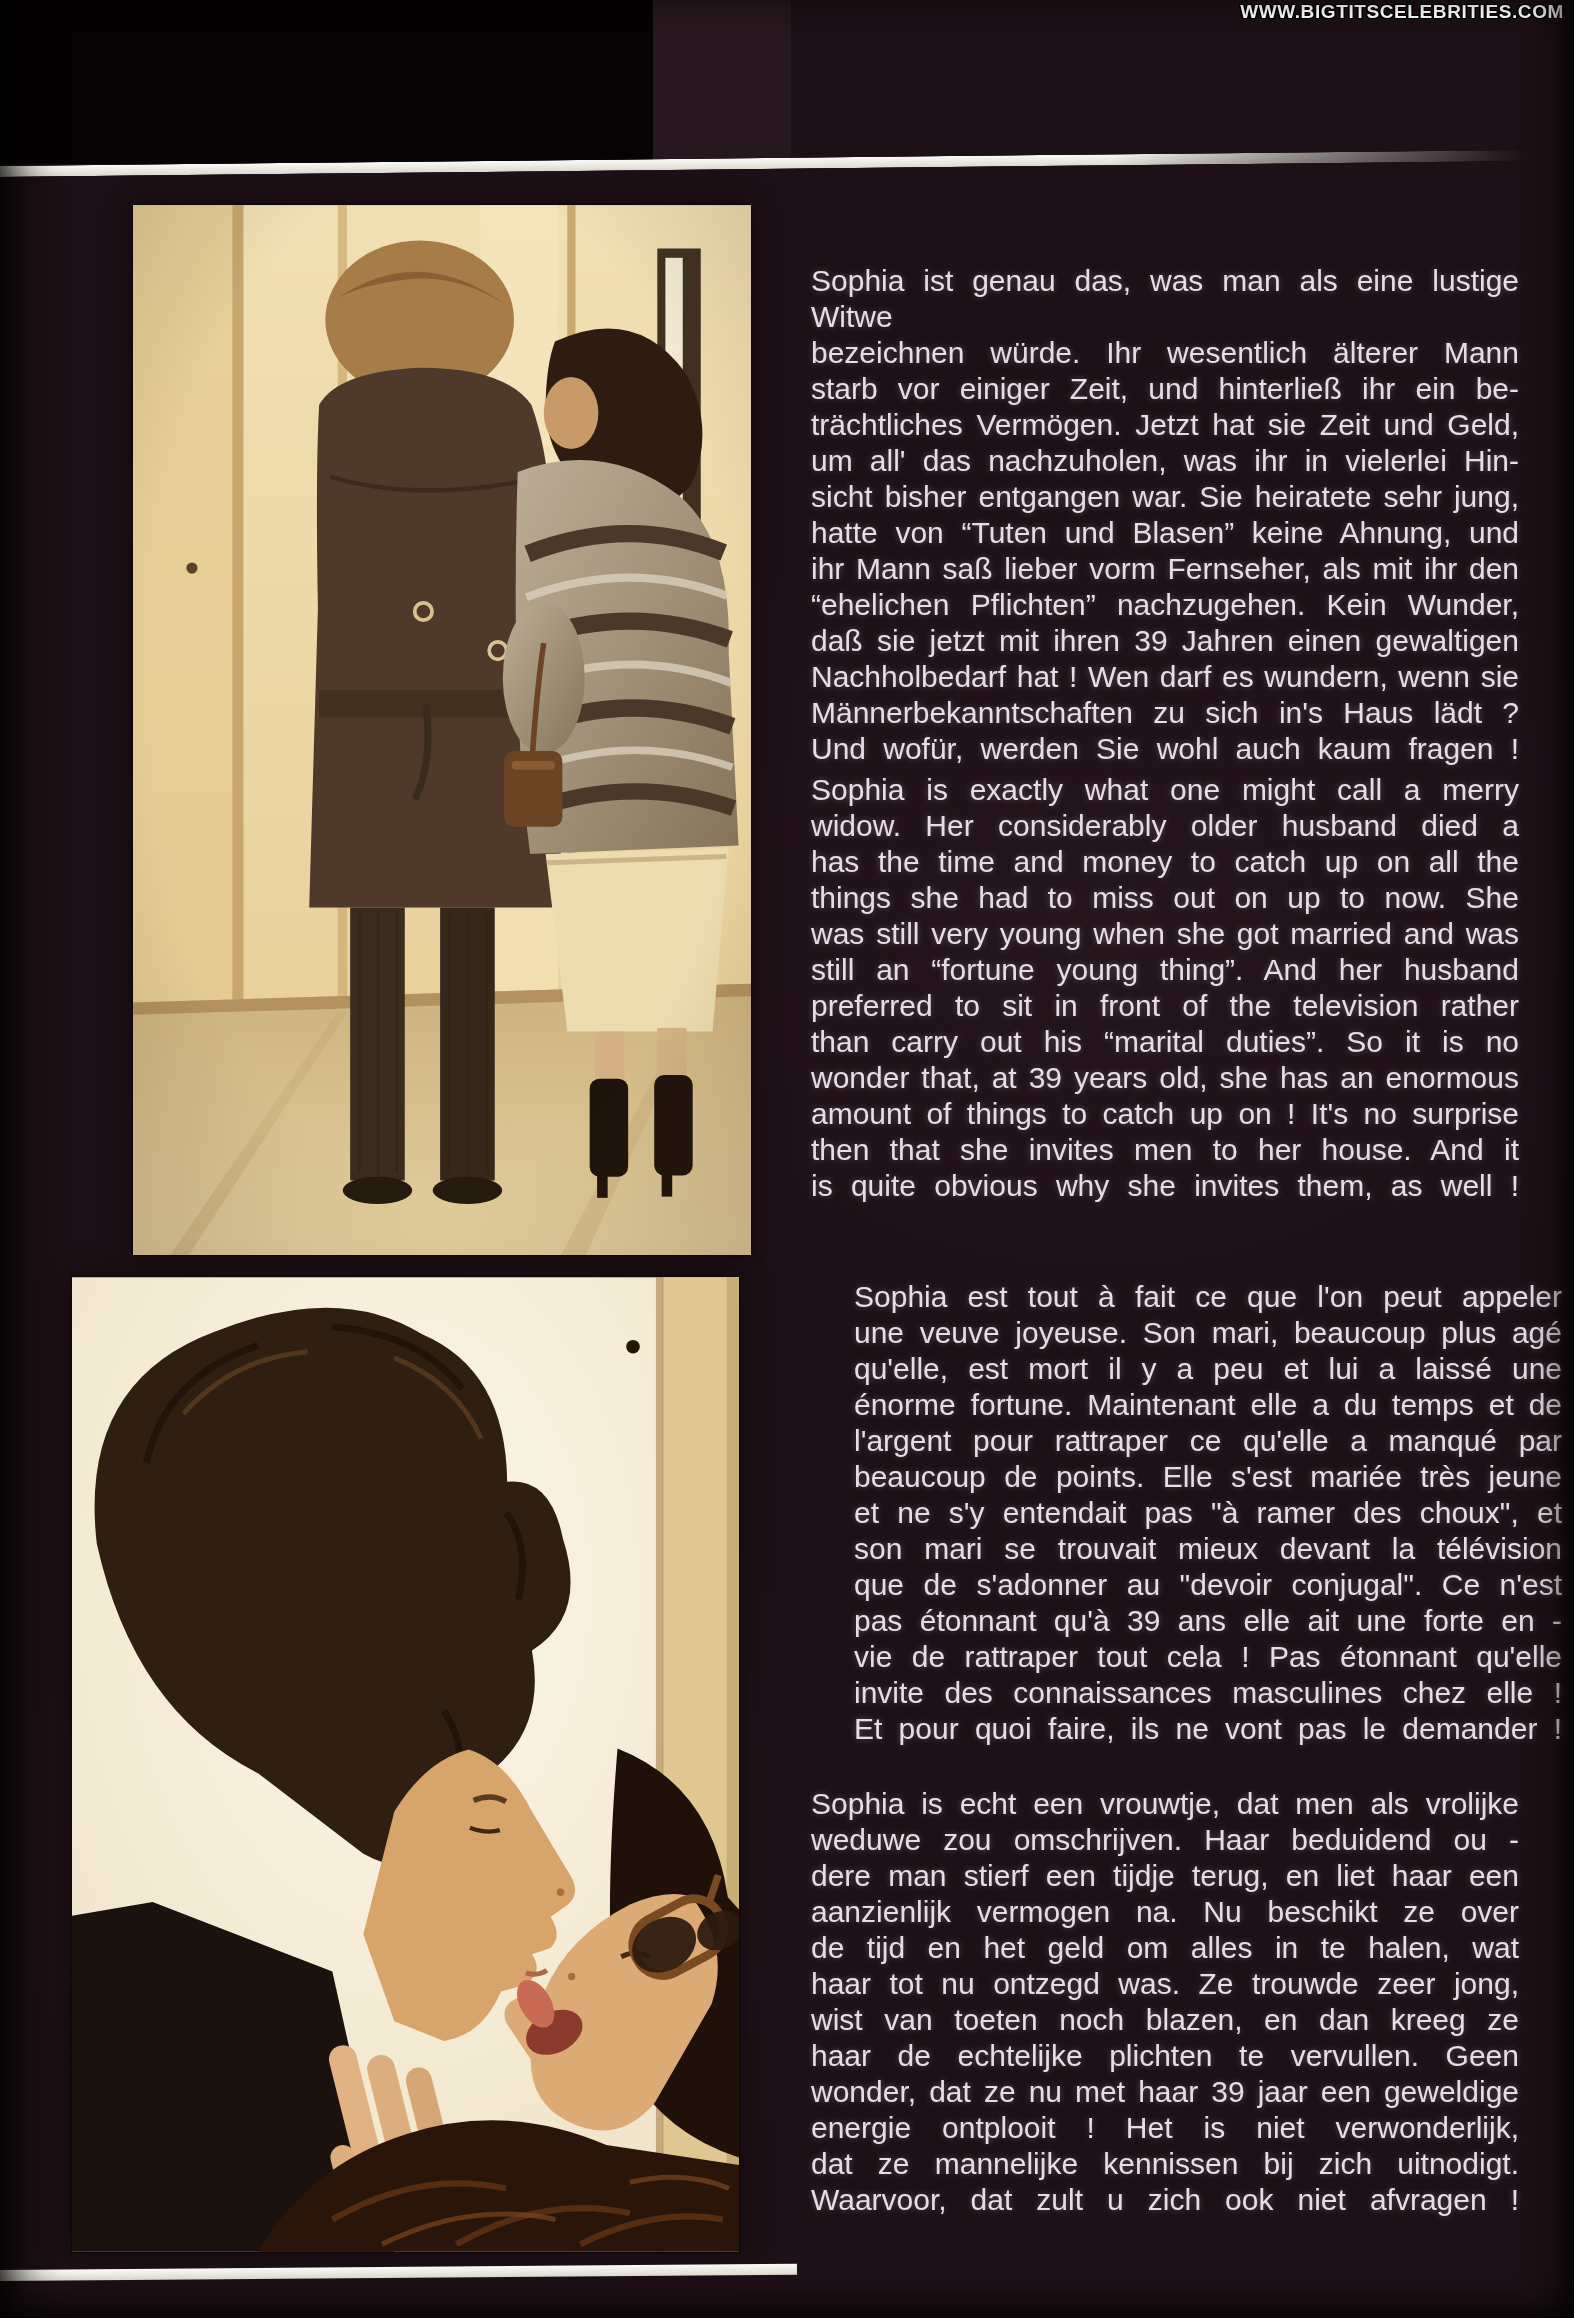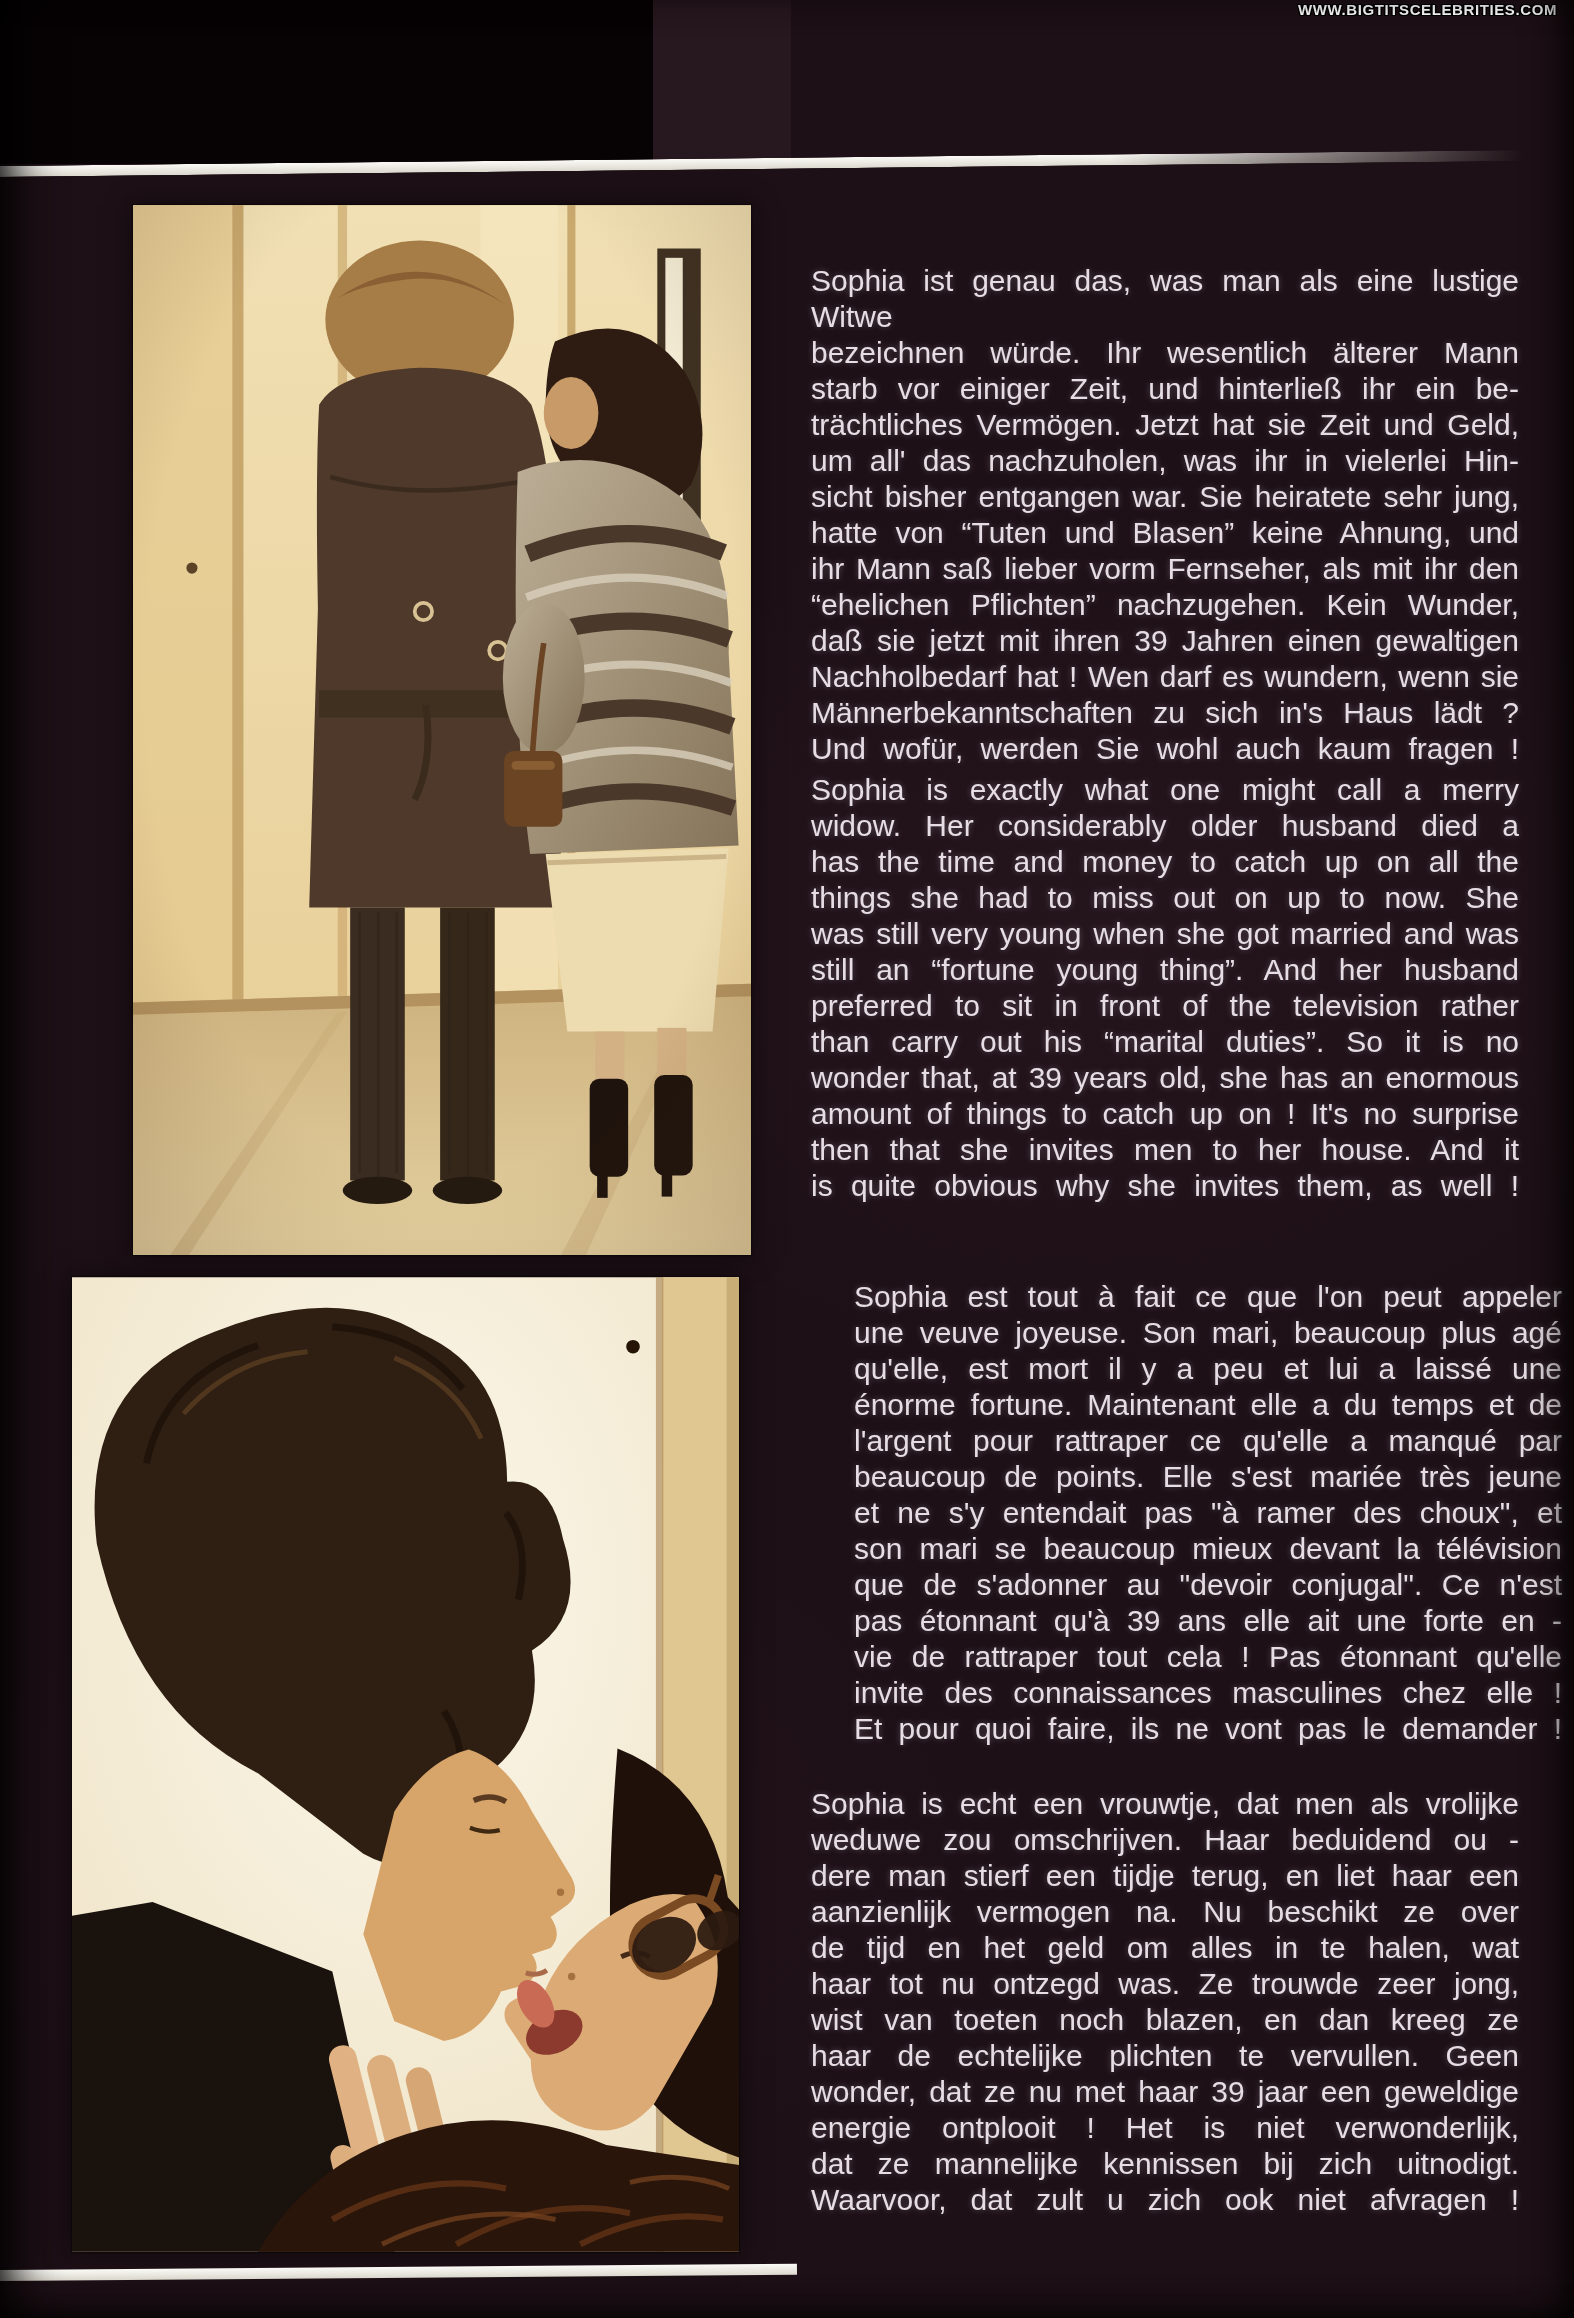--- a/index.html
+++ b/index.html
@@ -6,21 +6,21 @@
   #page{position:relative;width:1574px;height:2319px;overflow:hidden;
         background:
           radial-gradient(992px 744px at 70% 40%, rgba(70,40,55,.18), transparent 60%),
           radial-gradient(868px 620px at 30% 80%, rgba(60,30,45,.14), transparent 60%),
           var(--page_bg,#1d1016);
         font-family:"Liberation Sans", sans-serif;}
   .edge-shade{position:absolute;inset:0;pointer-events:none;
         box-shadow:inset 37px 0 50px -25px #000, inset -31px 0 43px -25px #000, inset 0 -25px 37px -25px #000;}
   .top-black{position:absolute;left:0;top:0;width:653px;height:164px;background:var(--top_bar,#070304);}
   .top-patch{position:absolute;left:653px;top:0;width:138px;height:164px;background:#2c1b22;opacity:.7;}
-  .watermark{position:absolute;top:1.2px;right:17px;font-size:15px;font-weight:bold;letter-spacing:0.6px;
+  .watermark{position:absolute;top:1.2px;right:10px;font-size:19px;font-weight:bold;letter-spacing:0.6px;
         color:#ffffff;text-shadow:1.2px 1.2px 0 #000,-1.2px -1.2px 0 #000,1.2px -1.2px 0 #000,-1.2px 1.2px 0 #000;}
   .rule{position:absolute;height:10.5px;background:linear-gradient(180deg,#fbfaf6,#dcd9cf);
         transform-origin:left center;}
   .rule-top{left:0;top:166px;width:1588px;transform:rotate(-0.6deg);
         -webkit-mask-image:linear-gradient(90deg,#000 70%,transparent 96%);
         mask-image:linear-gradient(90deg,#000 70%,transparent 96%);}
   .rule-bottom{left:0;top:2270px;width:797px;transform:rotate(-0.45deg);}
   figure{margin:0;position:absolute;}
   .photo{box-shadow:0 0 0 1.2px rgba(0,0,0,.35), 0 0 25px rgba(0,0,0,.5);}
   .photo svg{display:block;}
@@ -213,21 +213,21 @@
         <div class="line">is quite obvious why she invites them, as well !</div>
       </article>
     <article id="para-fr" class="para" lang="fr">
         <div class="line">Sophia est tout à fait ce que l'on peut appeler</div>
         <div class="line">une veuve joyeuse. Son mari, beaucoup plus agé</div>
         <div class="line">qu'elle, est mort il y a peu et lui a laissé une</div>
         <div class="line">énorme fortune. Maintenant elle a du temps et de</div>
         <div class="line">l'argent pour rattraper ce qu'elle a manqué par</div>
         <div class="line">beaucoup de points. Elle s'est mariée très jeune</div>
         <div class="line">et ne s'y entendait pas "à ramer des choux", et</div>
-        <div class="line">son mari se beaucoup mieux devant la télévision</div>
+        <div class="line">son mari se trouvait mieux devant la télévision</div>
         <div class="line">que de s'adonner au "devoir conjugal". Ce n'est</div>
         <div class="line">pas étonnant qu'à 39 ans elle ait une forte en -</div>
         <div class="line">vie de rattraper tout cela ! Pas étonnant qu'elle</div>
         <div class="line">invite des connaissances masculines chez elle !</div>
         <div class="line">Et pour quoi faire, ils ne vont pas le demander !</div>
       </article>
     <article id="para-nl" class="para" lang="nl">
         <div class="line">Sophia is echt een vrouwtje, dat men als vrolijke</div>
         <div class="line">weduwe zou omschrijven. Haar beduidend ou -</div>
         <div class="line">dere man stierf een tijdje terug, en liet haar een</div>

